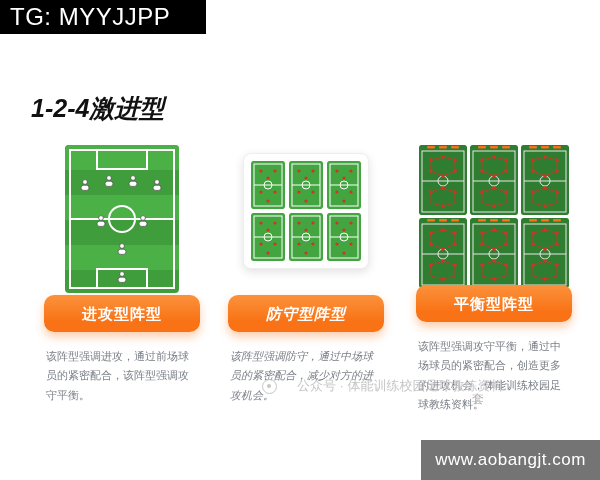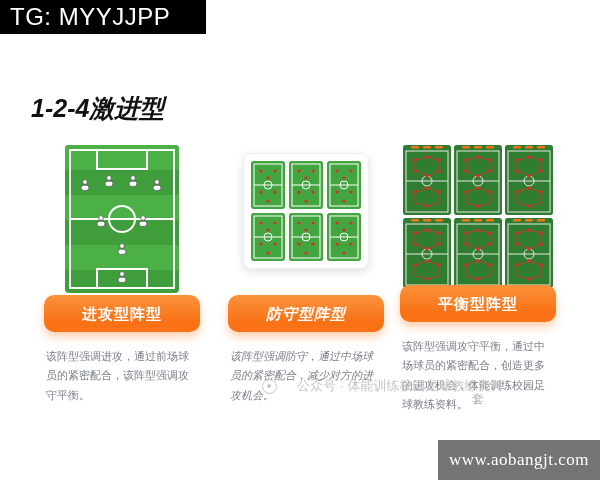--- a/index.html
+++ b/index.html
@@ -18,21 +18,21 @@
     line-height: 34px; padding-left: 10px; letter-spacing: 0.5px;
   }
   .title {
     position: absolute; left: 31px; top: 92px;
     font-size: 25px; font-weight: 700; color: #111111; font-style: italic;
   }
   
   .card { position: absolute; top: 145px; width: 156px; }
   .card-left   { left: 44px; }
   .card-middle { left: 228px; font-style: italic; }
-  .card-right  { left: 400px; }
+  .card-right  { left: 416px; }
   .visual {
     height: 148px; display: flex; align-items: flex-start;
     justify-content: center; position: relative;
   }
   .pitch-large {
     width: 114px; height: 148px; display: block;
     border-radius: 4px; overflow: hidden;
   }
   .mini-panel {
     margin-top: 8px;
@@ -72,24 +72,24 @@
   }
   .wm-badge::after {
     content: ""; position: absolute; left: 4px; top: 4px;
     width: 4px; height: 4px; background: #c6c6c6; border-radius: 50%;
   }
   .stray-char {
     position: absolute; left: 472px; top: 391px;
     font-size: 12px; color: #a8a8a8; z-index: 5;
   }
   .site-bar {
-    position: absolute; right: 0; bottom: 0; width: 162px; height: 40px;
+    position: absolute; right: 0; bottom: 0; width: 179px; height: 40px;
     background: rgba(104,104,104,0.92); color: #ffffff;
     font-size: 17px; display: flex; align-items: center; justify-content: center;
-    letter-spacing: 0.5px; z-index: 6; font-family: Liberation Serif, serif;
+    letter-spacing: 0.5px; z-index: 6;
   }
   .svg-defs { position: absolute; width: 0; height: 0; overflow: hidden; }
 </style>
 </head>
 <body>
 
 <div class="stage">
 
   <svg class="svg-defs" aria-hidden="true">
     <defs>

